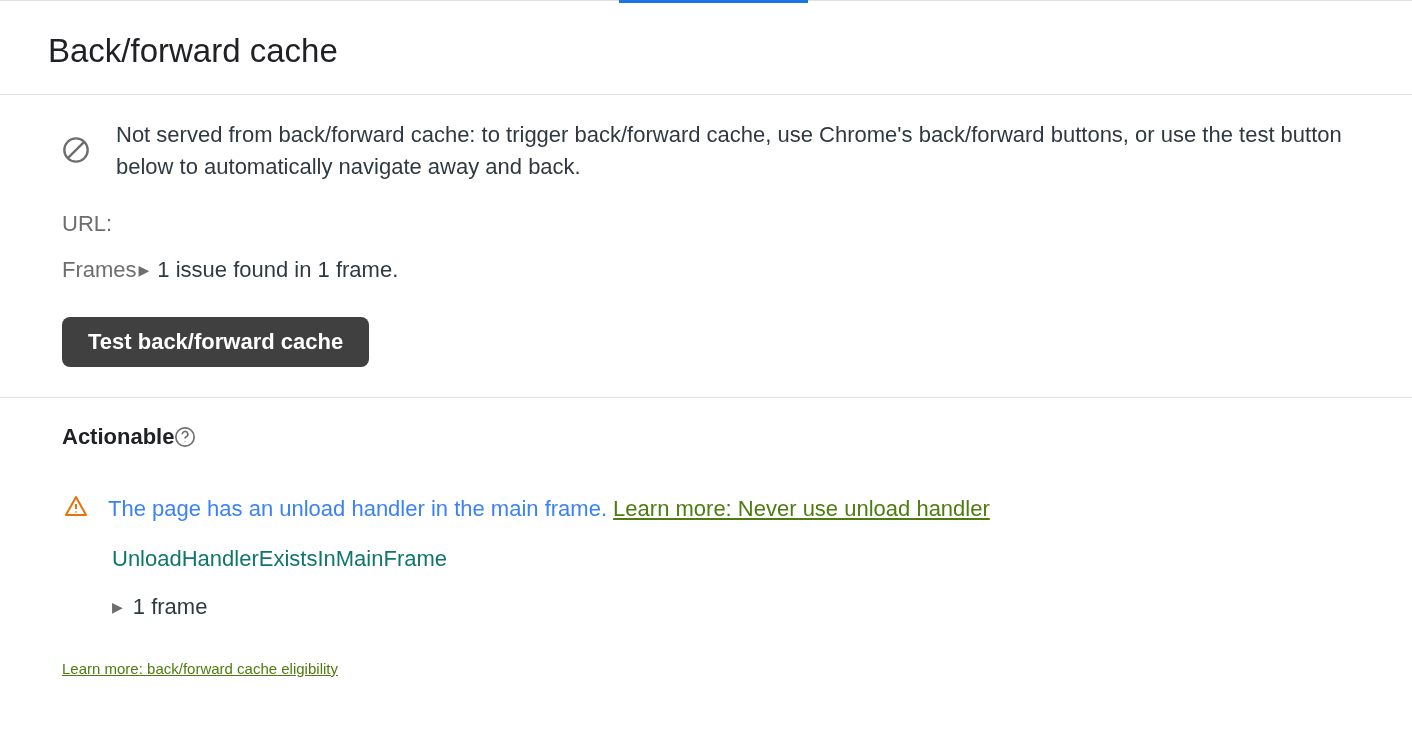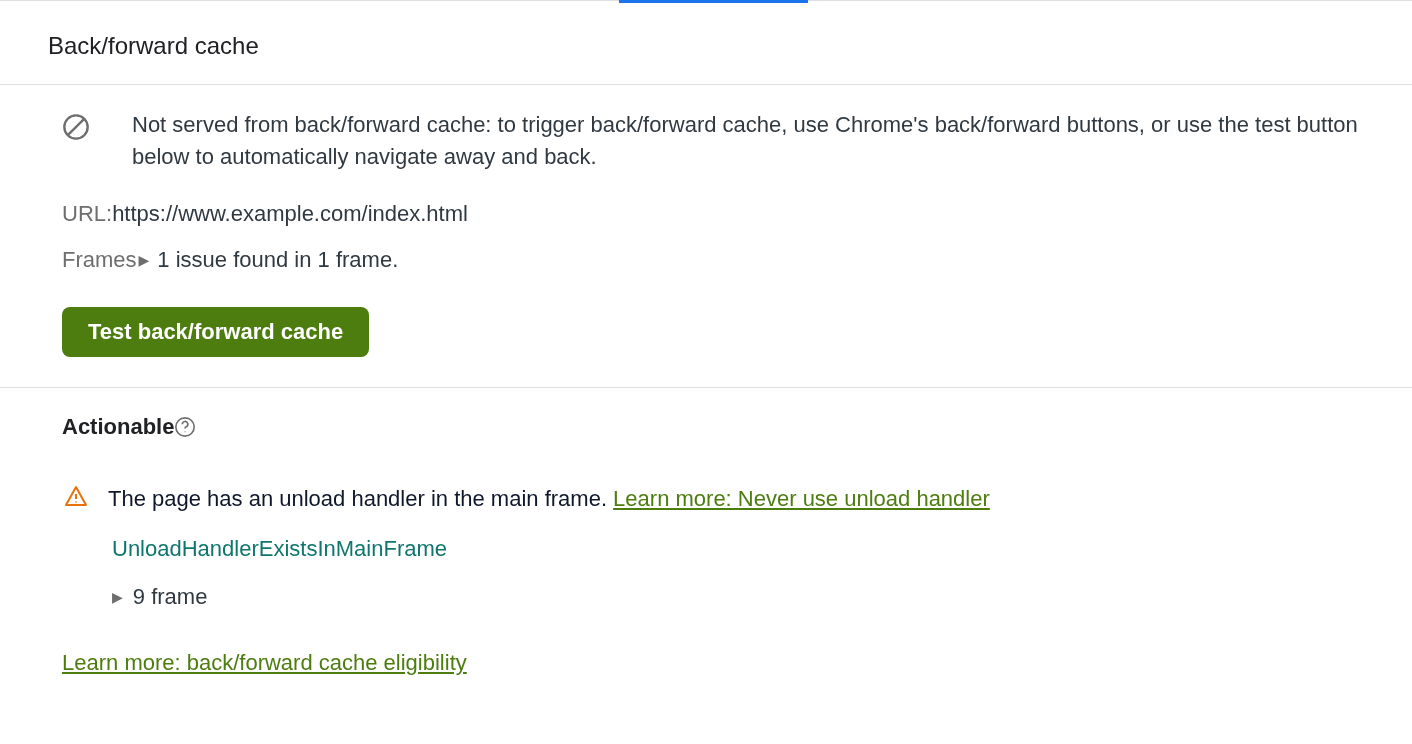--- a/index.html
+++ b/index.html
@@ -25,32 +25,32 @@
       left: 619px;
       width: 189px;
       height: 3px;
       background: #1a73e8;
     }
     .header {
       padding: 28px 48px 24px 48px;
       border-bottom: 1px solid #e0e0e0;
     }
     .header h1 {
-      font-size: 24px;
+      font-size: 33px;
       font-weight: 400;
       color: #202124;
     }
     .main-section {
       padding: 24px 48px 30px 62px;
       border-bottom: 1px solid #e0e0e0;
     }
     .info-row {
       display: flex;
-      align-items: flex-start;
-      gap: 42px;
+      align-items: center;
+      gap: 26px;
       margin-bottom: 28px;
     }
     .prohibit-icon {
       flex-shrink: 0;
       margin-top: 4px;
     }
     .info-text {
       font-size: 22px;
       line-height: 1.45;
       color: #303942;
@@ -79,21 +79,21 @@
       align-items: center;
       gap: 8px;
       color: #303942;
       cursor: pointer;
     }
     .caret {
       color: #6e6e6e;
       font-size: 14px;
     }
     .primary-button {
-      background: #4d7c0f;
+      background: #404040;
       color: #ffffff;
       border: none;
       border-radius: 8px;
       padding: 12px 26px;
       font-size: 22px;
       font-weight: 600;
       font-family: inherit;
       cursor: pointer;
     }
     .actionable-section {
@@ -117,21 +117,21 @@
       align-items: center;
       gap: 20px;
       font-size: 22px;
       margin-bottom: 22px;
       margin-left: 2px;
     }
     .warning-icon {
       flex-shrink: 0;
     }
     .issue-text {
-      color: #0f172a;
+      color: #3b82f6;
     }
     .link {
       color: #4d7c0f;
       text-decoration: underline;
       cursor: pointer;
     }
     .issue-code {
       margin-left: 50px;
       font-size: 22px;
       color: #0f766e;
@@ -141,21 +141,21 @@
       margin-left: 50px;
       display: flex;
       align-items: center;
       gap: 10px;
       font-size: 22px;
       color: #303942;
       margin-bottom: 40px;
       cursor: pointer;
     }
     .bottom-link {
-      font-size: 22px;
+      font-size: 15px;
     }
   </style>
 </head>
 <body>
 
 <div class="top-bar">
   <div class="top-bar-indicator"></div>
 </div>
 
 <div class="header">
@@ -168,21 +168,20 @@
       <svg width="28" height="28" viewBox="0 0 24 24" fill="none" stroke="#6e6e6e" stroke-width="2">
         <circle cx="12" cy="12" r="10"></circle>
         <line x1="5" y1="19" x2="19" y2="5"></line>
       </svg>
     </span>
     <div class="info-text">Not served from back/forward cache: to trigger back/forward cache, use Chrome's back/forward buttons, or use the test button below to automatically navigate away and back.</div>
   </div>
 
   <div class="meta-row">
     <span class="meta-label">URL:</span>
-    <span class="meta-value">https://www.example.com/index.html</span>
   </div>
 
   <div class="frames-row">
     <span class="meta-label">Frames</span>
     <span class="frames-expand">
       <span class="caret">▶</span>
       <span>1 issue found in 1 frame.</span>
     </span>
   </div>
 
@@ -211,19 +210,19 @@
     </span>
     <span>
       <span class="issue-text">The page has an unload handler in the main frame. </span><a class="link">Learn more: Never use unload handler</a>
     </span>
   </div>
 
   <div class="issue-code">UnloadHandlerExistsInMainFrame</div>
 
   <div class="frame-count-row">
     <span class="caret">▶</span>
-    <span>9 frame</span>
+    <span>1 frame</span>
   </div>
 
   <div class="bottom-link">
     <a class="link">Learn more: back/forward cache eligibility</a>
   </div>
 </div>
 
 </body></html>

